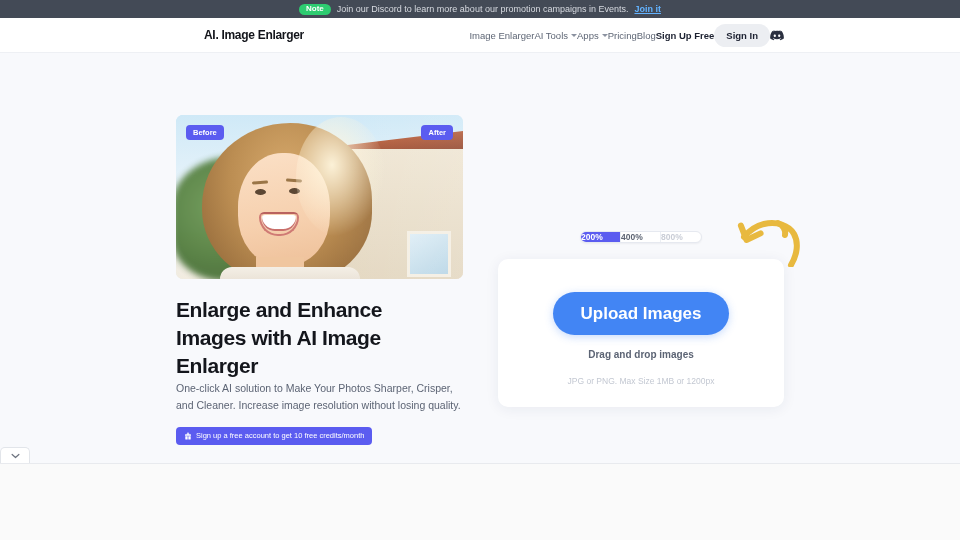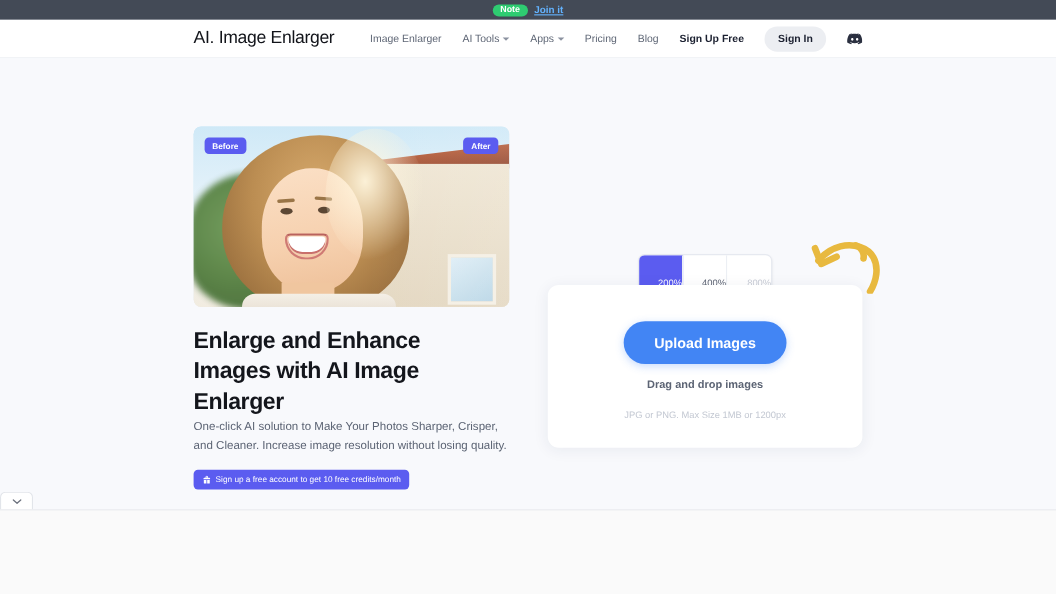--- a/index.html
+++ b/index.html
@@ -30,24 +30,24 @@
   
   .header {
     height: 35px; width: 100%;
     background: #ffffff;
     border-bottom: 1px solid #eef0f4;
     display: flex; align-items: center;
     padding: 0 176px 0 176px;
     position: relative;
   }
   .logo {
-    font-size: 16px; font-weight: normal; color: #12141a;
-    letter-spacing: -0.3px; white-space: nowrap;
-  }
-  .nav { margin-left: auto; display: flex; align-items: center; gap: 19px; }
+    font-size: 12px; font-weight: bold; color: #12141a;
+    letter-spacing: -0.3px; white-space: nowrap; margin-left: 28px;
+  }
+  .nav { margin-left: auto; display: flex; align-items: center; }
   .nav-item {
     font-size: 9.5px; color: #5e6675; white-space: nowrap;
     display: flex; align-items: center; gap: 3px;
   }
   .nav-item.strong { color: #1b2030; font-weight: bold; }
   .caret {
     display: inline-block; width: 0; height: 0;
     border-left: 3px solid transparent; border-right: 3px solid transparent;
     border-top: 3.5px solid #8b92a0;
     margin-top: 1px;
@@ -136,39 +136,39 @@
   
   .right-col { position: absolute; left: 498px; top: 0; width: 300px; }
 
   .scale-group {
     position: absolute; left: 82px; top: 178px;
     display: flex; background: #ffffff;
     border: 1px solid #e6e9f0; border-radius: 6px; overflow: hidden;
     box-shadow: 0 1px 2px rgba(20,25,40,.05);
   }
   .scale-btn {
-    font-size: 8.5px; font-weight: normal; color: #5d6473;
-    padding: 20px 0; width: 40px; text-align: right;
+    font-size: 8.5px; font-weight: bold; color: #5d6473;
+    padding: 0 0; width: 40px; text-align: left;
     border-right: 1px solid #eceff4;
   }
   .scale-btn:last-child { border-right: none; }
   .scale-btn.active { background: #5b5cf0; color: #ffffff; }
   .scale-btn.disabled { color: #c9cdd6; }
 
   .upload-card {
     position: absolute; left: 0; top: 206px;
     width: 286px; height: 148px;
     background: #ffffff; border-radius: 10px;
     box-shadow: 0 2px 14px rgba(35,45,80,.07);
     display: flex; flex-direction: column; align-items: center;
     justify-content: flex-start; padding-top: 33px;
   }
   .upload-btn {
     background: #4285f4; color: #ffffff;
-    font-size: 13px; font-weight: bold;
+    font-size: 17px; font-weight: bold;
     border-radius: 22px; padding: 13px 28px; line-height: 1;
     box-shadow: 0 2px 8px rgba(66,133,244,.3);
   }
   .drag-text { margin-top: 14px; font-size: 10px; color: #5c6474; font-weight: bold; }
   .hint-text { margin-top: 16px; font-size: 8.5px; color: #c3c8d2; }
 
   .arrow-svg { position: absolute; left: 728px; top: 162px; width: 80px; height: 52px; }
 
   
   .ad-strip { position: absolute; left: 0; bottom: 0; width: 100%; height: 77px; }
@@ -208,20 +208,21 @@
     padding: 8px 18px; line-height: 1;
   }
 </style>
 </head>
 <body>
 
 <div id="page">
 
   <div class="notice-bar">
     <span class="notice-tag">Note</span>
+    <span>Join our Discord to learn more about our promotion campaigns in Events.</span>
     <a class="notice-link" href="#">Join it</a>
   </div>
 
   <div class="header">
     <div class="logo">AI. Image Enlarger</div>
     <div class="nav">
       <div class="nav-item">
         <span>Image Enlarger</span>
       </div>
       <div class="nav-item">

